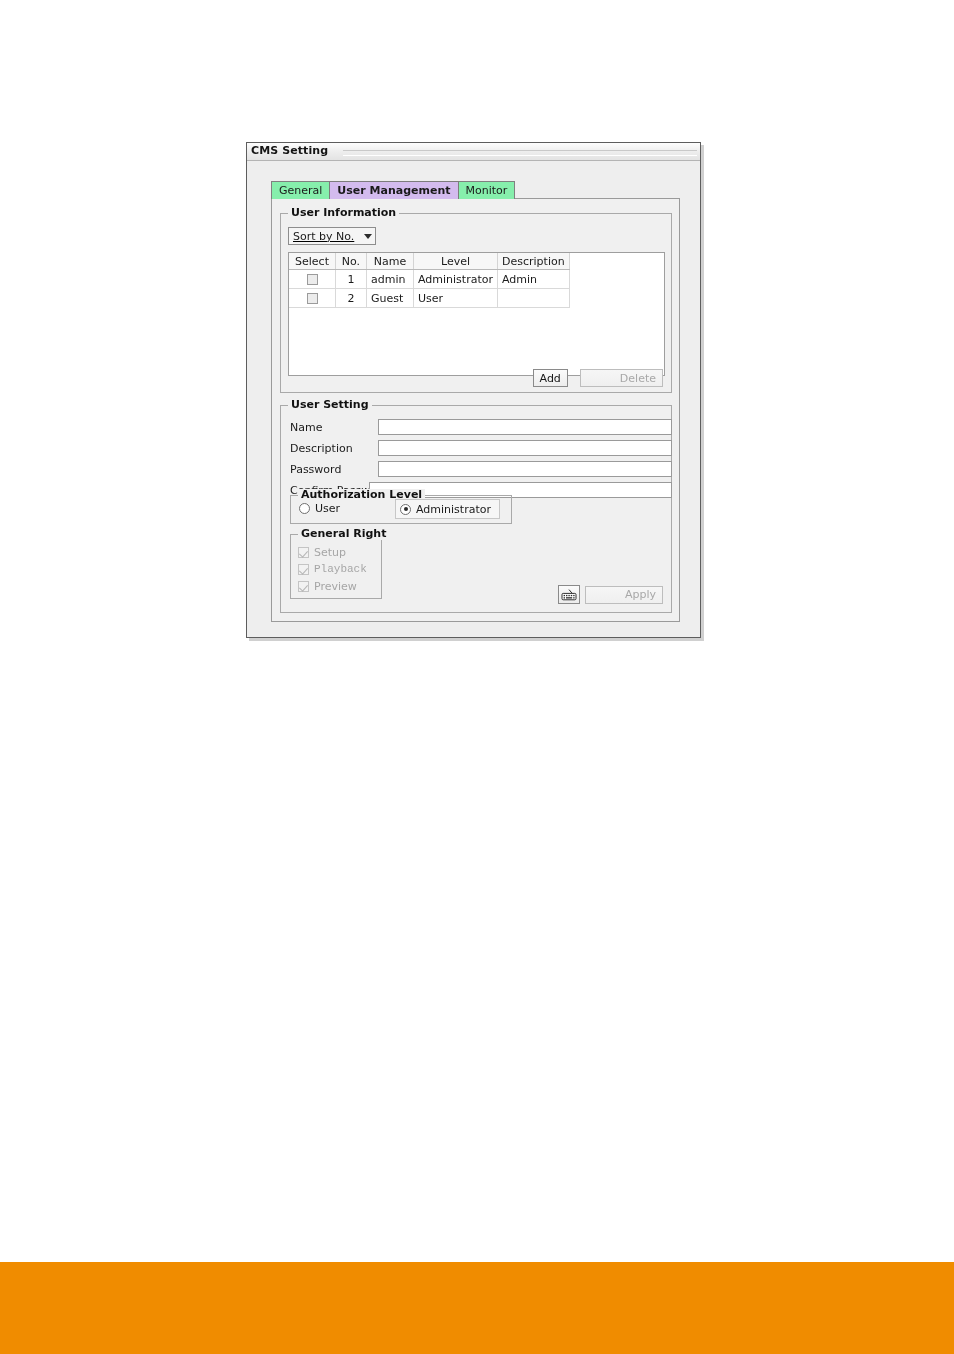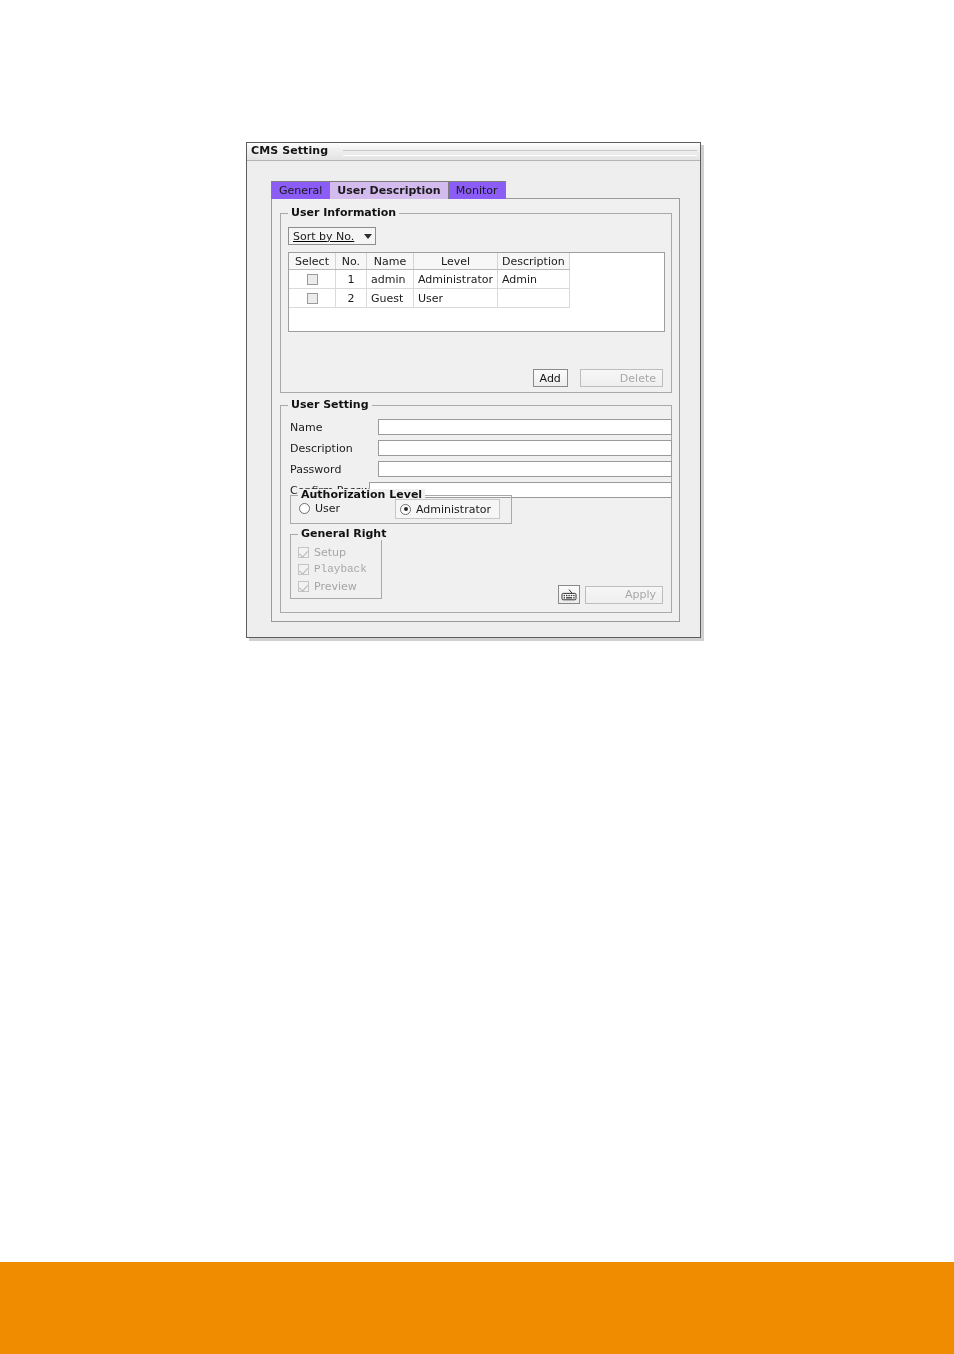--- a/index.html
+++ b/index.html
@@ -78,21 +78,21 @@
     display: flex;
     align-items: flex-end;
     z-index: 3;
   }
   .tab {
     height: 18px;
     line-height: 18px;
     padding: 0 7px;
     font-size: 11px;
     color: #1a1a1a;
-    background: #8b5cf6;
+    background: #86efac;
     border: 1px solid #808080;
     border-bottom: none;
     box-sizing: border-box;
     white-space: nowrap;
     margin-right: -1px;
     cursor: default;
   }
   .tab.active {
     background: #d3bbee;
     font-weight: bold;
@@ -196,21 +196,21 @@
     border-right: 4px solid transparent;
     border-top: 5px solid #2d2d2d;
   }
 
   
   .table-wrap {
     position: absolute;
     left: 7px;
     top: 38px;
     width: 377px;
-    height: 80px;
+    height: 124px;
     background: #ffffff;
     border: 1px solid #9e9e9e;
     box-sizing: border-box;
     overflow: hidden;
   }
   table.usertable {
     border-collapse: collapse;
     font-size: 11px;
     color: #1b1b1b;
     table-layout: fixed;
@@ -430,21 +430,21 @@
 
   <div class="titlebar">
     <span class="title-text">CMS Setting</span>
     <span class="title-deco"></span>
   </div>
 
   <div class="window-body">
 
     <div class="tabstrip">
       <div class="tab">General</div>
-      <div class="tab active">User Description</div>
+      <div class="tab active">User Management</div>
       <div class="tab">Monitor</div>
     </div>
 
     <div class="tabpanel">
 
       <div class="group" id="group-user-information">
         <span class="group-title">User Information</span>
 
         <div class="combobox">
           <span class="combo-label">Sort by No.</span>

